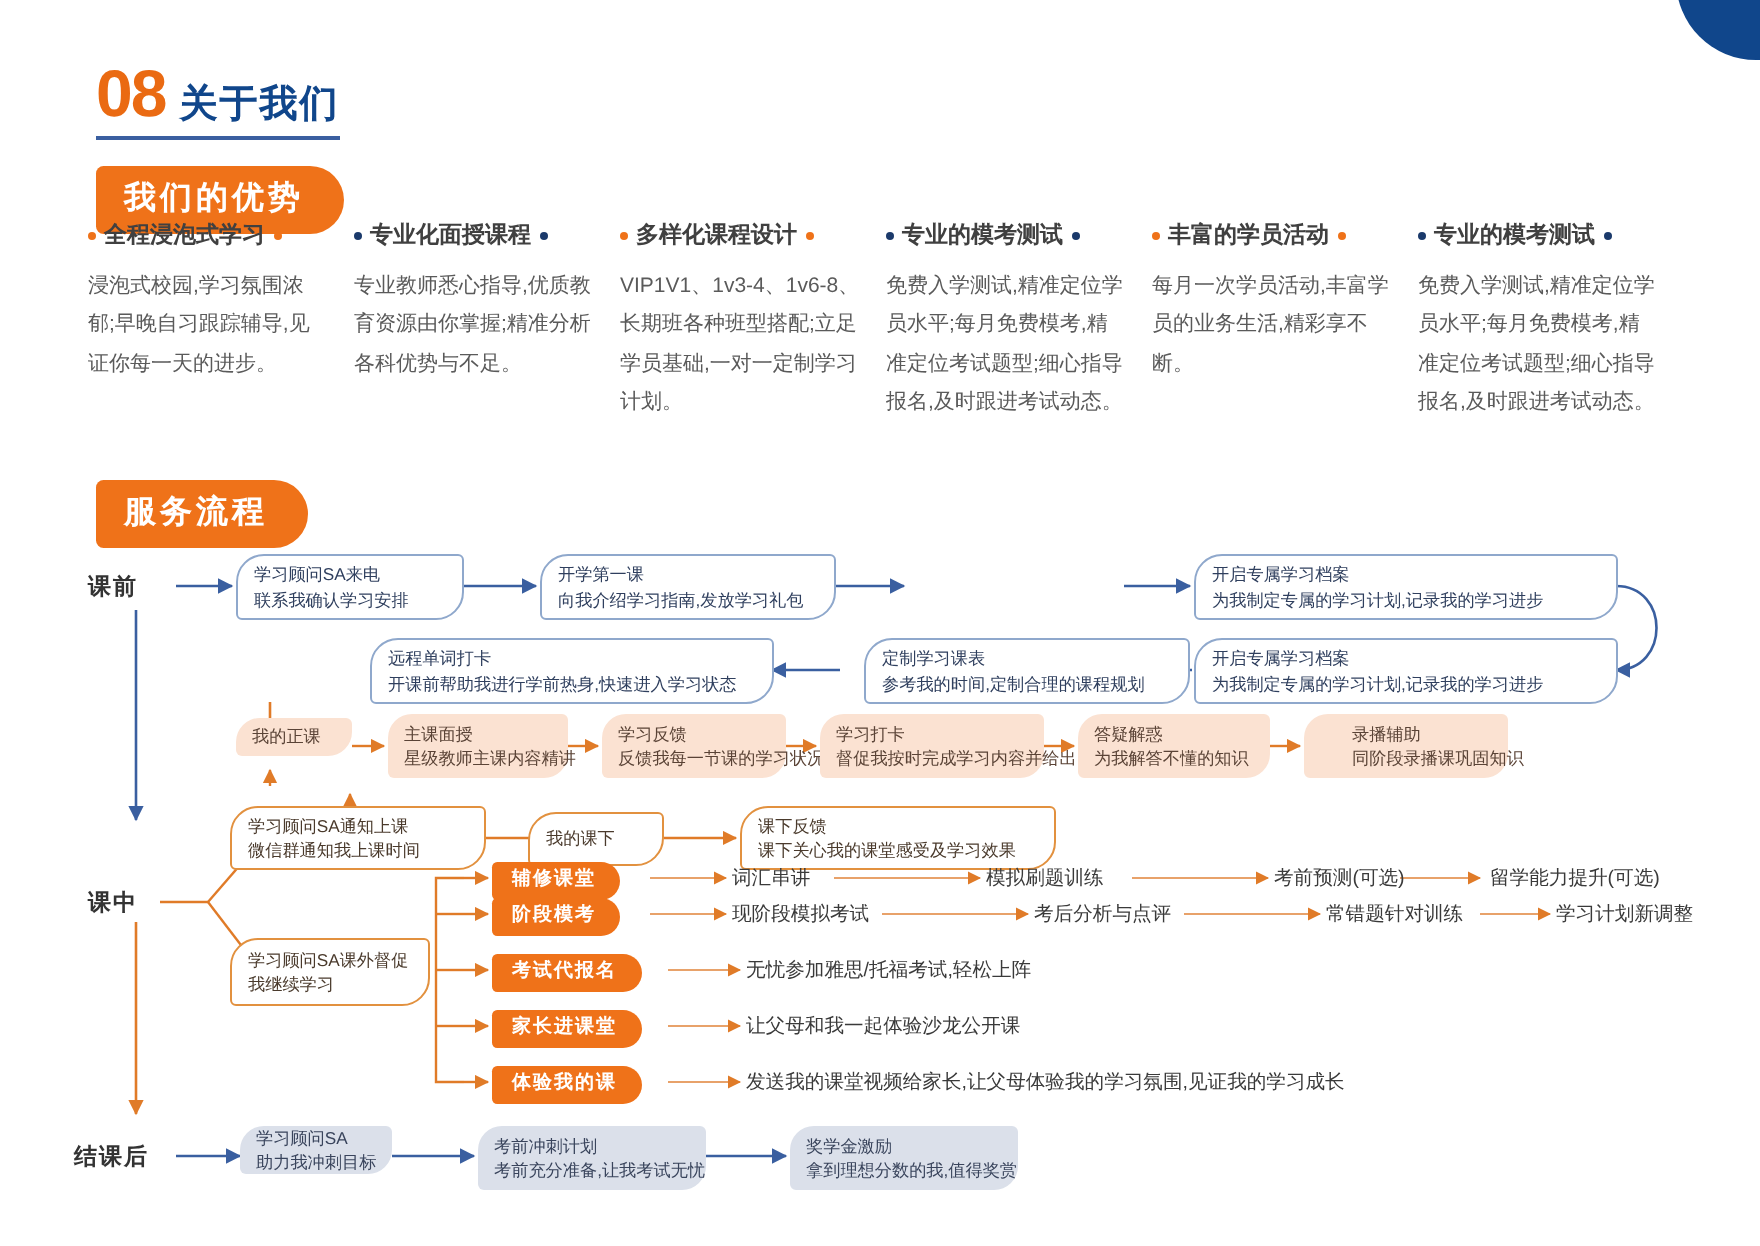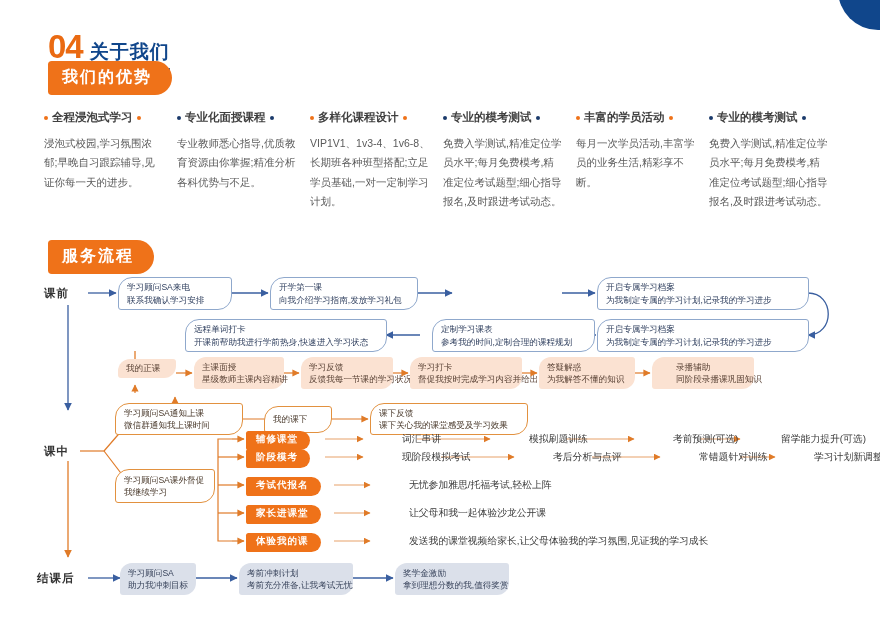--- a/index.html
+++ b/index.html
@@ -101,37 +101,37 @@
   
   .chip {
     position: absolute;
     background: #ef7219; color: #fff;
     font-size: 9.5px; font-weight: bold; letter-spacing: 1px;
     padding: 2px 12px 4px 10px;
     border-radius: 3px 11px 11px 3px;
     white-space: nowrap;
   }
   .steptext {
-    position: absolute; font-size: 9.8px; color: #3a3a3a; white-space: nowrap; margin-left: 36px;
+    position: absolute; font-size: 9.8px; color: #3a3a3a; white-space: nowrap;
   }
 </style>
 </head>
 <body>
 
 <div class="page">
 
   <div class="corner-shape"></div>
 
   <div class="sec-head">
-    <span class="sec-num">04</span>
+    <span class="sec-num">08</span>
     <span class="sec-title">关于我们</span>
   </div>
   <div class="head-rule"></div>
 
-  <div class="pill-wrap" style="left:48px; top:61px;">
+  <div class="pill-wrap" style="left:48px; top:83px;">
     <span class="pill">我们的优势</span>
   </div>
 
   <div class="adv-grid">
     <div class="adv-col">
       <div class="adv-title">
         <span class="dot orange"></span>
         <span>全程浸泡式学习</span>
         <span class="dot orange"></span>
       </div>
@@ -343,21 +343,21 @@
 
     <div class="chip" style="left:246px; top:242px;">考试代报名</div>
     <div class="steptext" style="left:373px; top:244px;">无忧参加雅思/托福考试,轻松上阵</div>
 
     <div class="chip" style="left:246px; top:270px;">家长进课堂</div>
     <div class="steptext" style="left:373px; top:272px;">让父母和我一起体验沙龙公开课</div>
 
     <div class="chip" style="left:246px; top:298px;">体验我的课</div>
     <div class="steptext" style="left:373px; top:300px;">发送我的课堂视频给家长,让父母体验我的学习氛围,见证我的学习成长</div>
 
-    <div class="nbox grayblue" style="left:120px; top:328px; width:76px; height:32px;">
+    <div class="nbox grayblue" style="left:120px; top:328px; width:76px; height:24px;">
       <div class="l1">学习顾问SA</div>
       <div class="l2">助力我冲刺目标</div>
     </div>
     <div class="nbox grayblue" style="left:239px; top:328px; width:114px; height:32px;">
       <div class="l1">考前冲刺计划</div>
       <div class="l2">考前充分准备,让我考试无忧</div>
     </div>
     <div class="nbox grayblue" style="left:395px; top:328px; width:114px; height:32px;">
       <div class="l1">奖学金激励</div>
       <div class="l2">拿到理想分数的我,值得奖赏</div>

